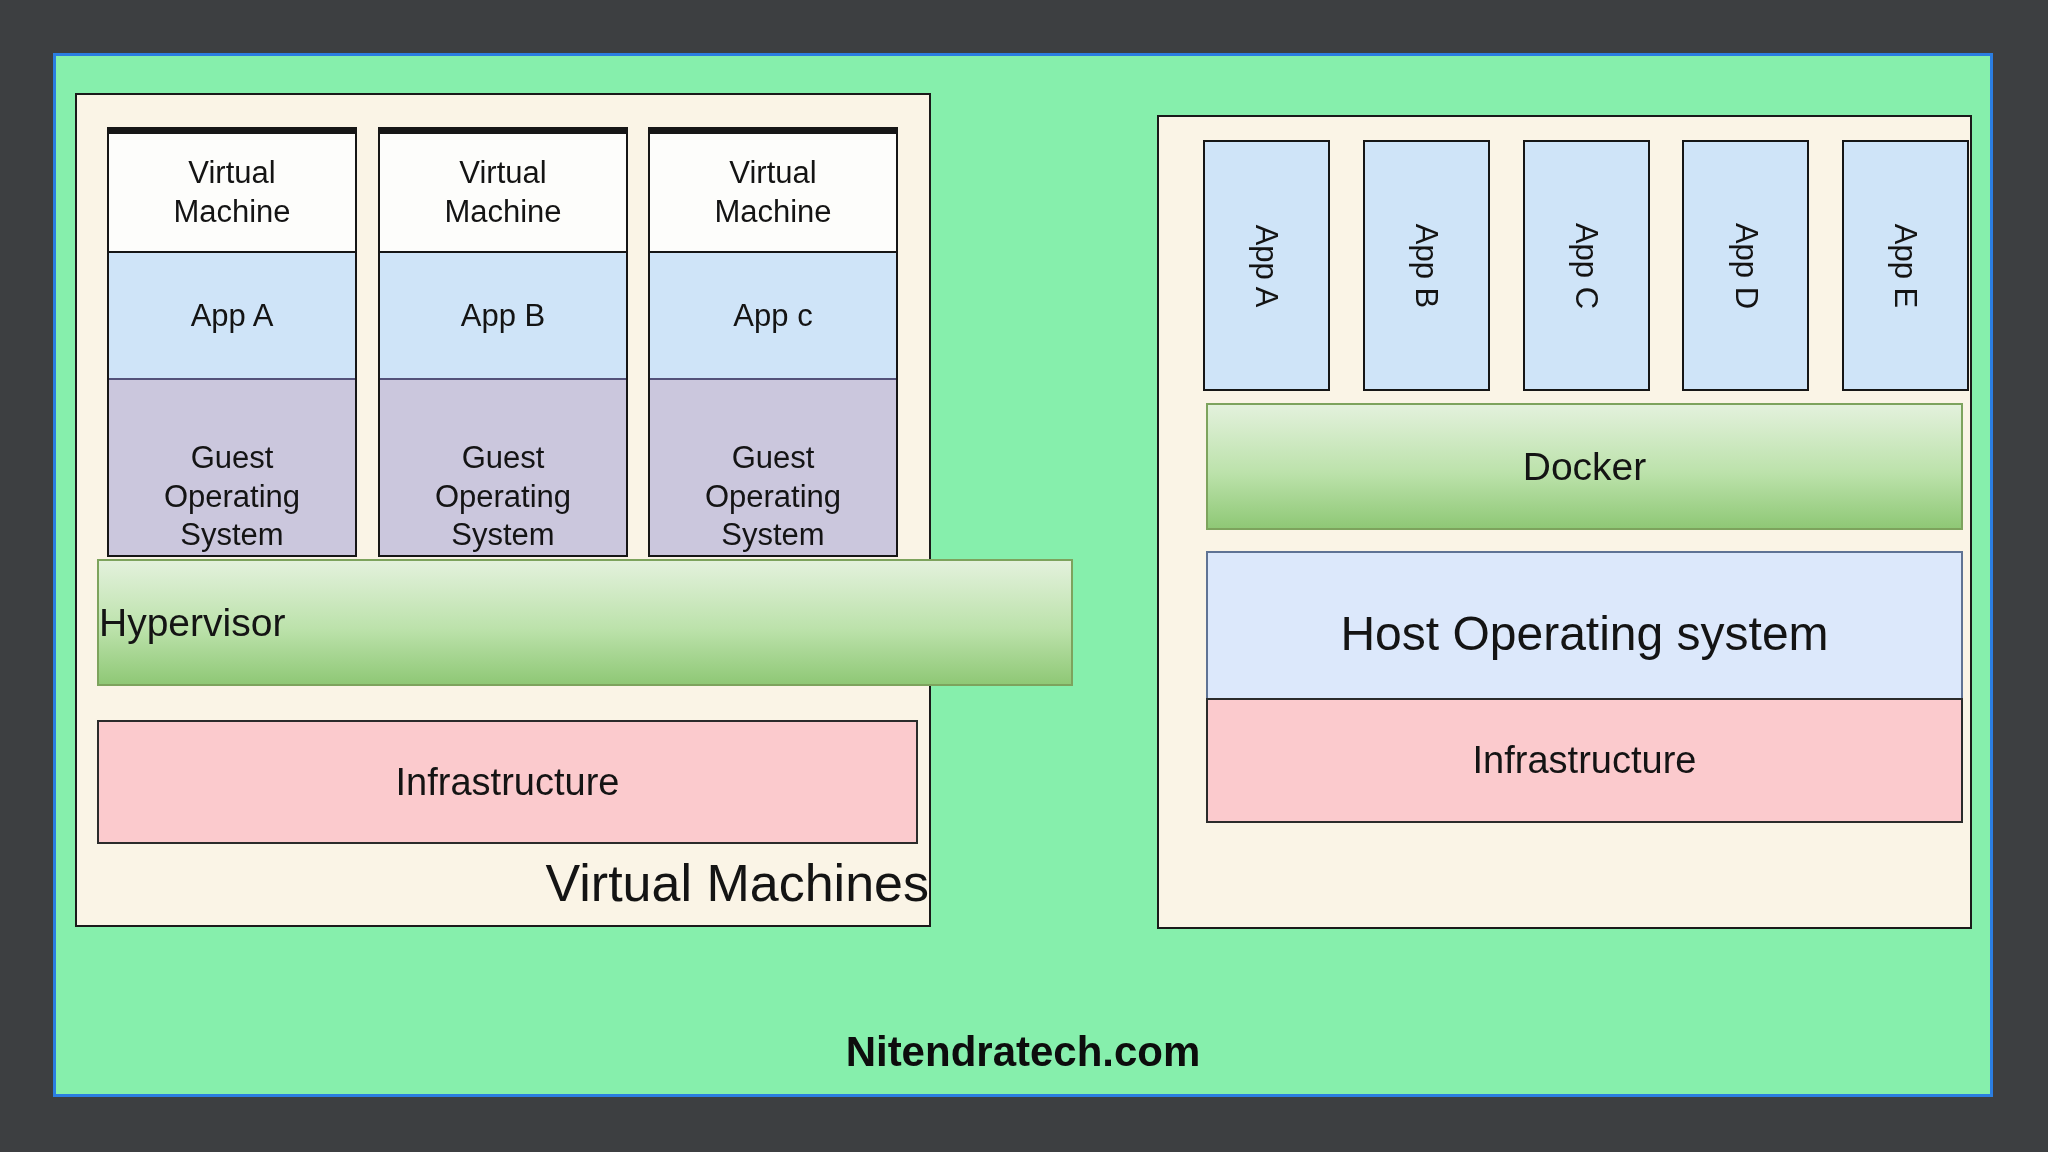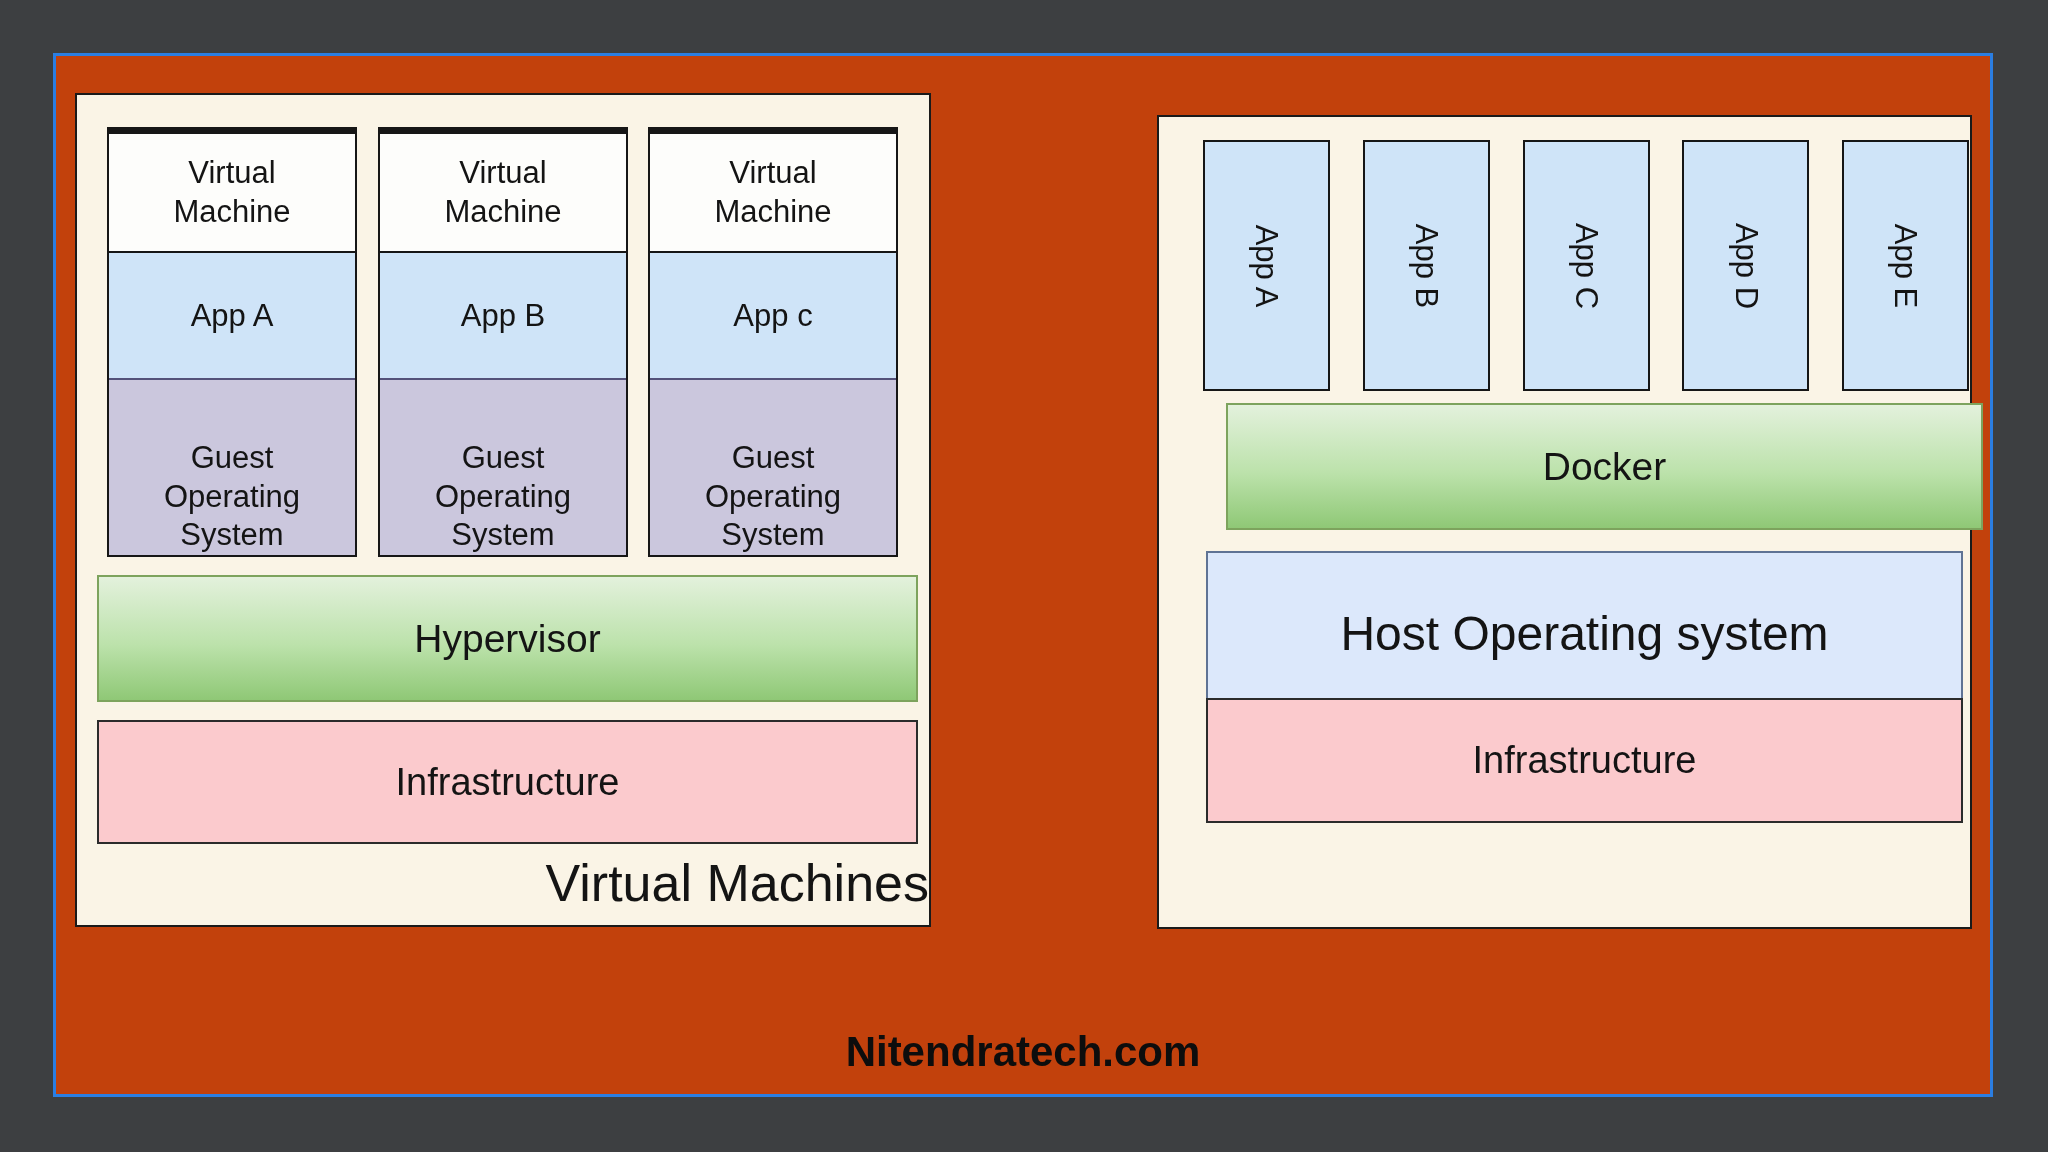--- a/index.html
+++ b/index.html
@@ -8,21 +8,21 @@
     background: #3d3f41;
     font-family: "Liberation Sans", "DejaVu Sans", sans-serif;
     color: #141414;
     position: relative;
     overflow: hidden;
   }
   .board {
     position: absolute;
     left: 53px; top: 53px;
     width: 1940px; height: 1044px;
-    background: #c2410c;
+    background: #86efac;
     border: 3px solid #2b7ee2;
   }
   .panel {
     position: absolute;
     background: #faf4e6;
     border: 2px solid #1a1a1a;
   }
   .panel-left  { left: 19px;  top: 37px; width: 856px; height: 834px; }
   .panel-right { left: 1101px; top: 59px; width: 815px; height: 814px; }
 
@@ -63,23 +63,23 @@
     font-size: 31px; line-height: 1.25;
   }
   .vm-guest span { max-width: 195px; }
 
   .gradient-green {
     background: linear-gradient(to bottom, #e3f1dc 0%, #bce2ab 55%, #8fc876 100%);
     border: 2px solid #7da35d;
   }
   .hypervisor {
     position: absolute;
-    left: 20px; top: 480px;
-    width: 821px; height: 127px;
-    display: flex; align-items: center; justify-content: center;
+    left: 20px; top: 464px;
+    width: 976px; height: 127px;
+    display: flex; align-items: center; justify-content: flex-start;
     font-size: 39px;
   }
   .infra {
     position: absolute;
     background: #fbcacd;
     border: 2px solid #2b2b2b;
     display: flex; align-items: center; justify-content: center;
     font-size: 38px;
   }
   .infra-left  { left: 20px; top: 625px; width: 821px; height: 124px; }
@@ -110,21 +110,20 @@
     transform: rotate(90deg);
     white-space: nowrap;
     font-size: 31px;
   }
   .docker {
     position: absolute;
     left: 47px; top: 286px;
     width: 757px; height: 127px;
     display: flex; align-items: center; justify-content: center;
     font-size: 39px;
-    margin-left: 20px;
   }
   .host-os {
     position: absolute;
     left: 47px; top: 434px;
     width: 757px; height: 164px;
     background: #dce8fb;
     border: 2px solid #5f7394;
     display: flex; align-items: center; justify-content: center;
     font-size: 48px;
   }

